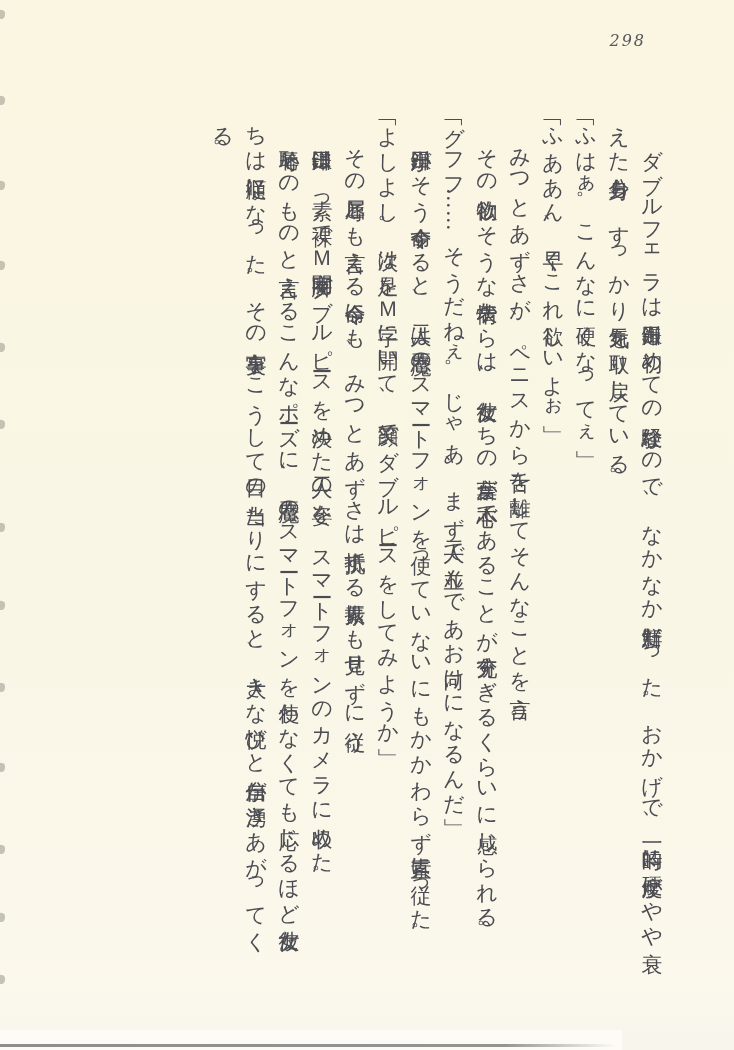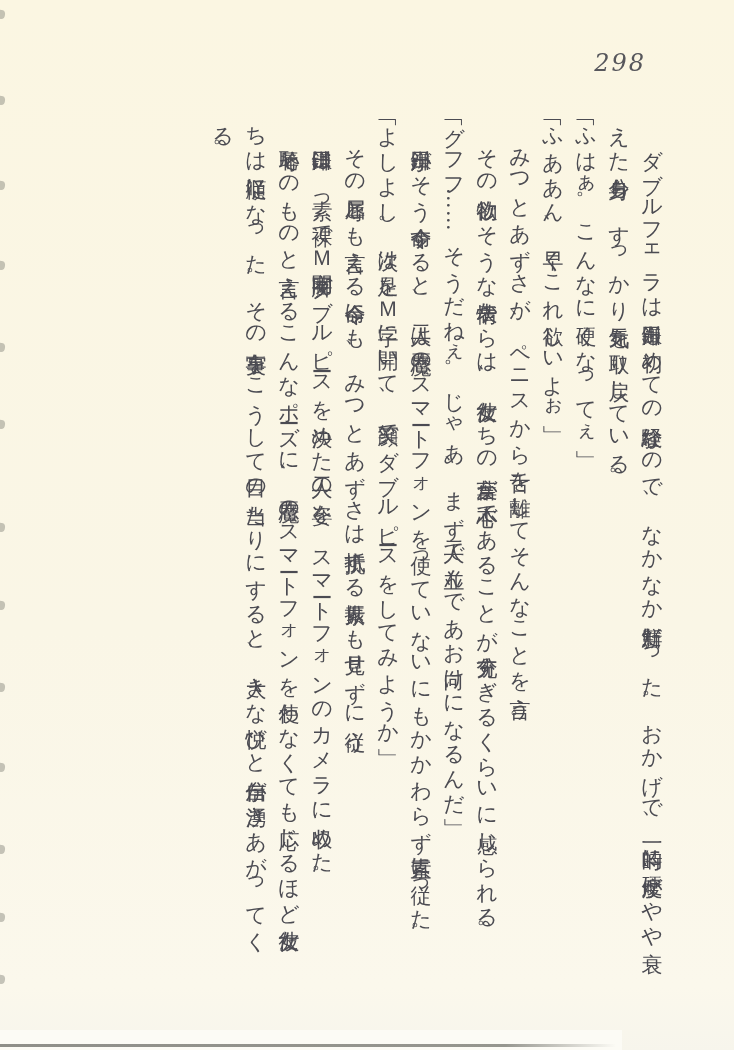--- a/index.html
+++ b/index.html
@@ -6,23 +6,23 @@
   .page {
     position: relative;
     width: 734px;
     height: 1050px;
     overflow: hidden;
     background: linear-gradient(180deg, #fbf6e2 0%, #faf6e6 60%, #fbf8ec 94%, #f7f5ec 100%);
     font-family: "DejaVu Serif", serif;
   }
   .page-number {
     position: absolute;
-    top: 49px;
+    top: 31px;
     right: 88px;
-    font-size: 24px;
+    font-size: 16px;
     font-style: italic;
     letter-spacing: 2px;
     color: #57575c;
     font-family: "DejaVu Serif", serif;
   }
   .text-block {
     position: absolute;
     top: 112px;
     right: 66px;
     height: 838px;

